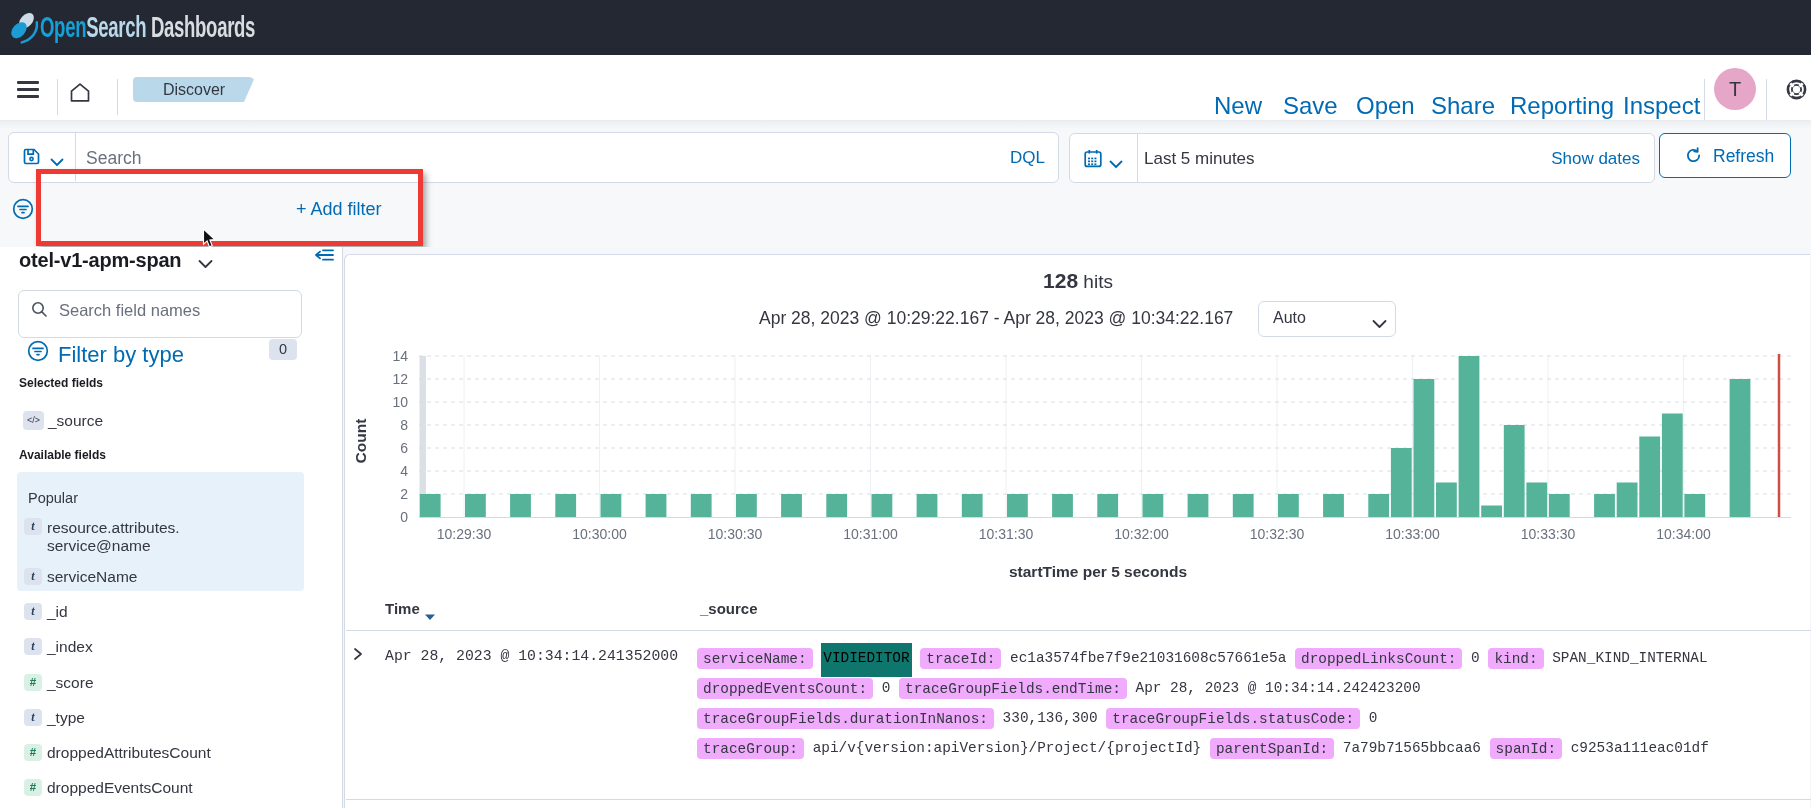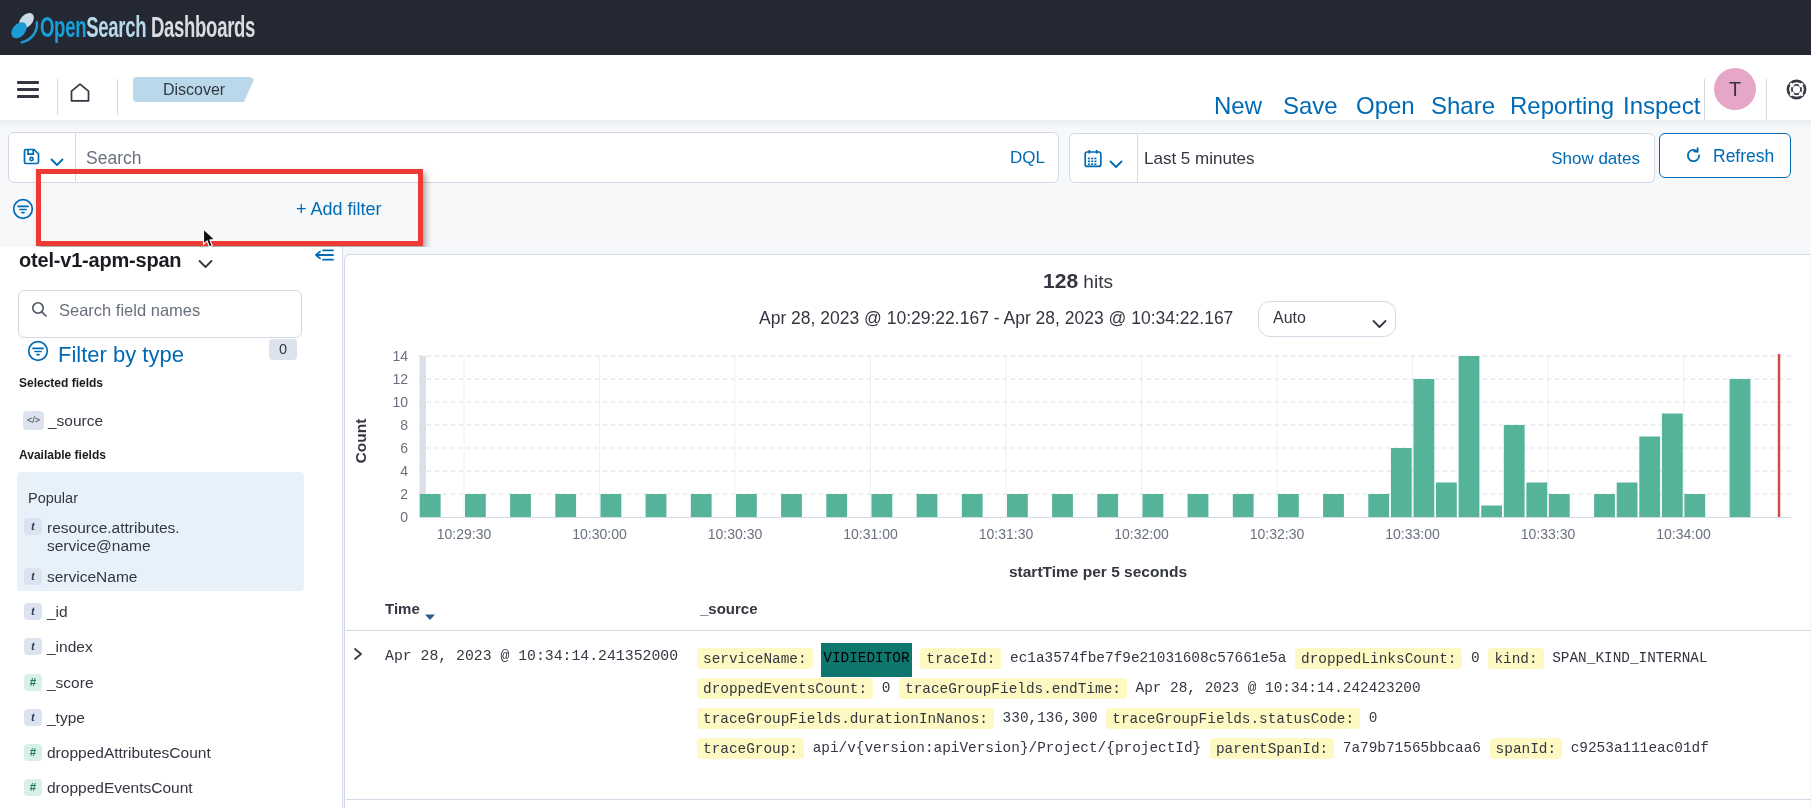--- a/index.html
+++ b/index.html
@@ -52,34 +52,34 @@
 .fbadge { position:absolute; left:24px; width:18px; height:17px; border-radius:4px; text-align:center; line-height:17px; font-size:12px; }
 .tb { background:#dde3ee; color:#27415e; font-style:italic; font-weight:bold; font-family:"Liberation Serif",serif; }
 .nb { background:#d9f0e5; color:#1d7a5e; font-weight:bold; font-size:11.5px; }
 .fname { position:absolute; left:47px; font-size:15.5px; color:#343741; line-height:17.5px; }
 
 .main { position:absolute; left:343px; top:247px; width:1468px; height:561px; background:#f5f7fa; }
 .panel { position:absolute; left:1px; top:7px; width:1466px; height:554px; background:#fff; border:1px solid #d3dae6; border-radius:6px 0 0 0; border-bottom:none; border-right:none; }
 .hits { position:absolute; left:345px; top:269px; width:1466px; text-align:center; font-size:19px; color:#343741; }
 .hits b { font-size:21px; }
 .sub { position:absolute; left:759px; top:308px; width:490px; font-size:17.5px; color:#343741; }
-.autosel { position:absolute; left:1258px; top:301px; width:138px; height:36px; background:#fff; border:1px solid #d3dae6; border-radius:12px; }
+.autosel { position:absolute; left:1258px; top:301px; width:138px; height:36px; background:#fff; border:1px solid #d3dae6; border-radius:6px; }
 .autosel span { position:absolute; left:14px; top:7px; font-size:16px; color:#343741; }
 .chart { position:absolute; left:345px; top:250px; }
 .axlab { font-size:14px; fill:#69707d; font-family:"Liberation Sans",sans-serif; }
 .axtitle { font-size:15.5px; font-weight:bold; fill:#343741; font-family:"Liberation Sans",sans-serif; }
 
 .thead { position:absolute; font-size:15px; font-weight:bold; color:#343741; top:600px; }
 .theadline { position:absolute; left:346px; top:630px; width:1465px; height:1px; background:#d3dae6; }
 .rowline { position:absolute; left:346px; top:799px; width:1465px; height:1px; background:#d3dae6; }
 .mono { font-family:"Liberation Mono",monospace; font-size:14.4px; color:#343741; }
 .timecell { position:absolute; left:385px; top:648px; font-size:14.8px; }
 .srccell { position:absolute; left:697px; top:643px; width:1096px; height:163px; overflow:hidden; }
 .srcline { height:30px; line-height:30px; white-space:nowrap; }
-.k { background:#fef9c3; border-radius:4px; padding:2.5px 6px; }
+.k { background:#f0abfc; border-radius:4px; padding:2.5px 6px; }
 mark { background:#0f766e; padding:11px 2px; }
 </style>
 </head>
 <body>
 <div class="topbar">
   <div class="logo">
       <svg width="38" height="42" viewBox="0 0 38 42">
         <g>
 <ellipse cx="17.5" cy="12.6" rx="8.9" ry="5.9" fill="#c9dce7" transform="rotate(-48 17.5 12.6)"></ellipse>
 <ellipse cx="10.0" cy="22.2" rx="9.2" ry="6.3" fill="#1b9cd4" transform="rotate(-48 10.0 22.2)"></ellipse>

